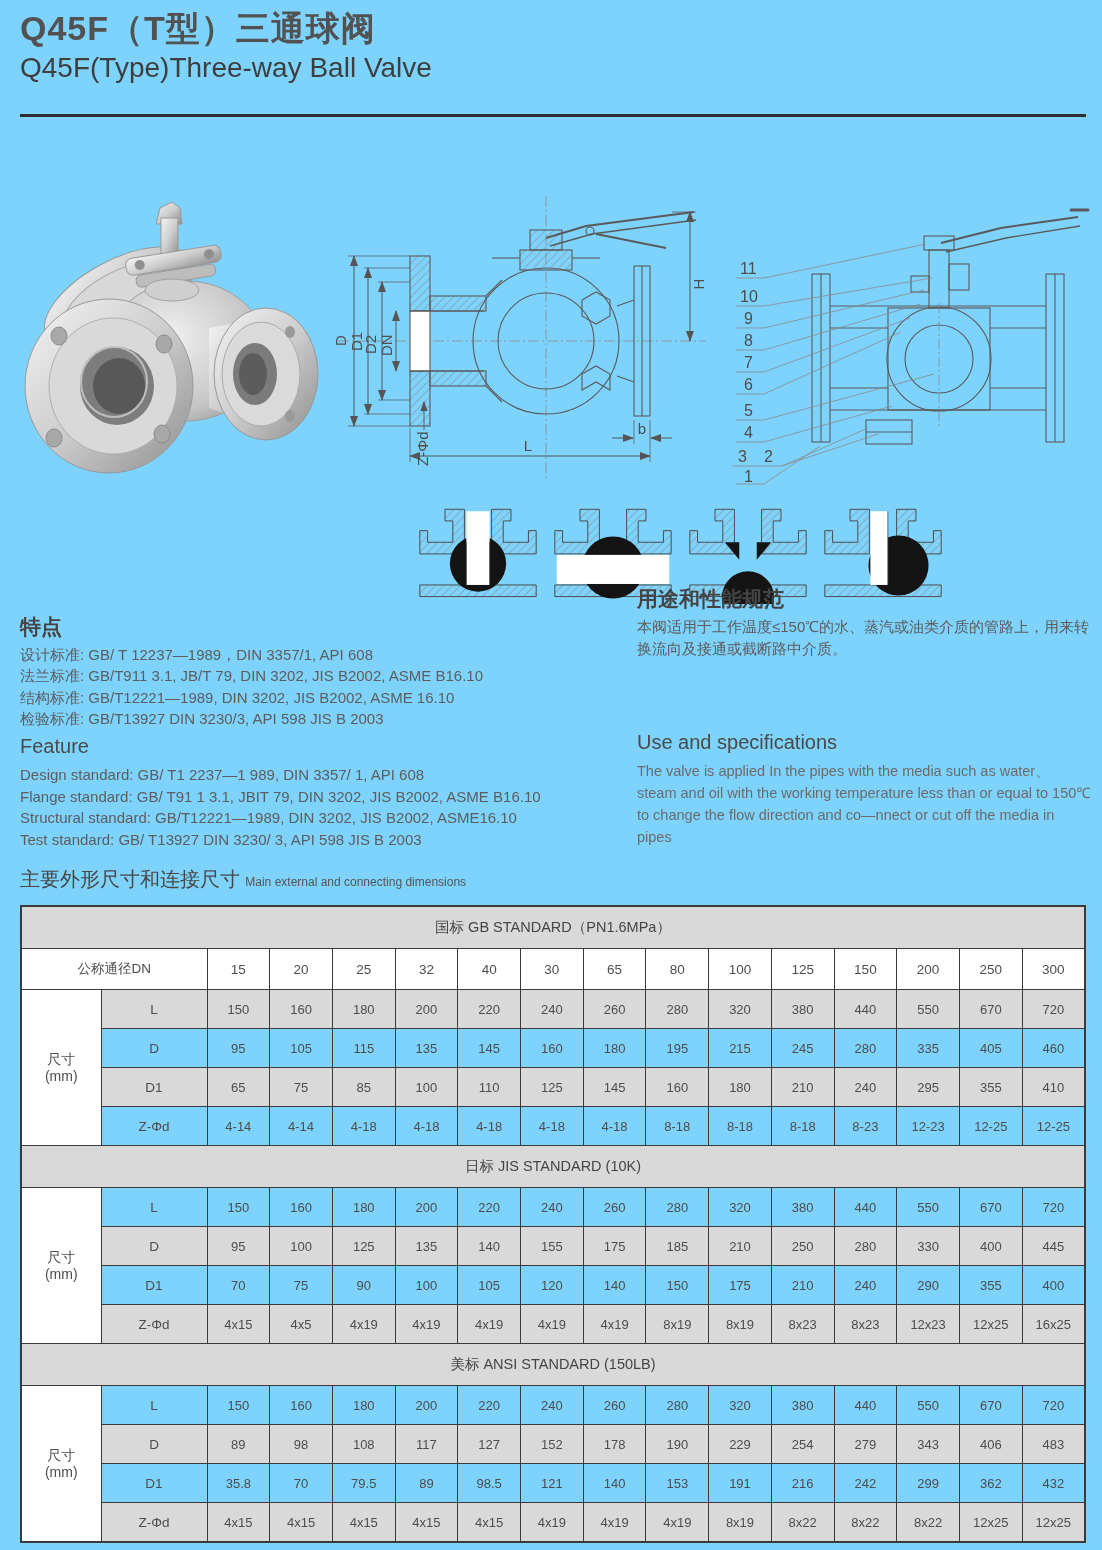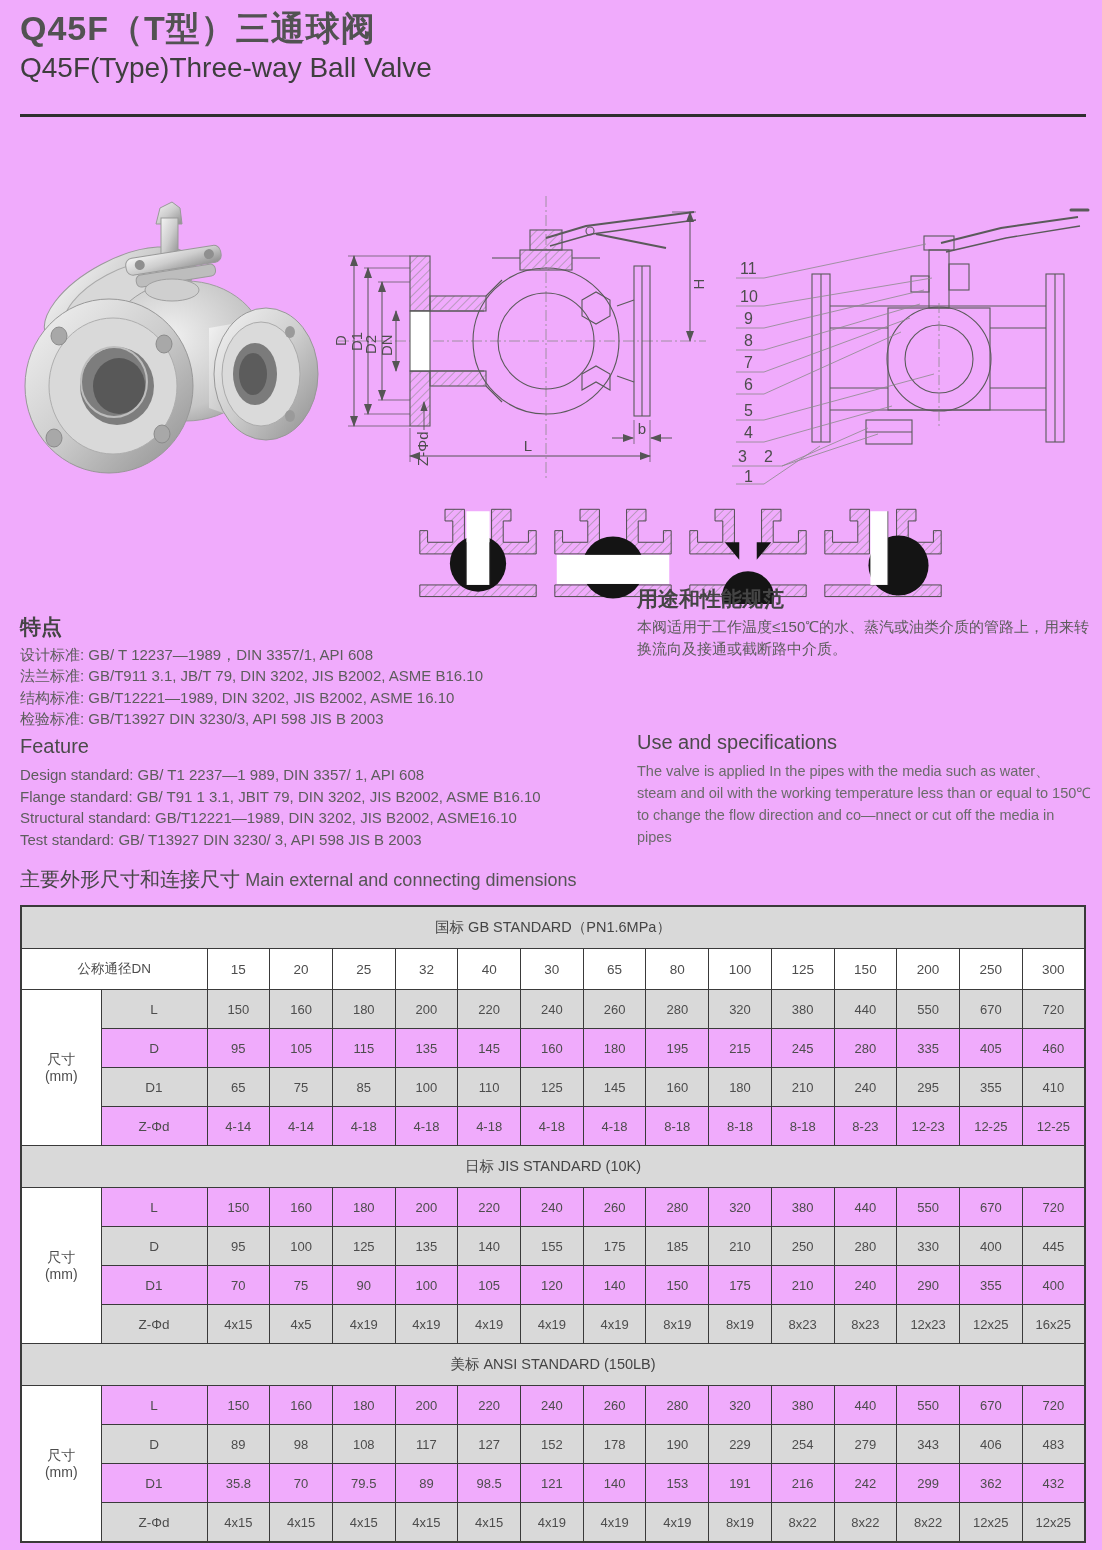--- a/index.html
+++ b/index.html
@@ -1,16 +1,16 @@
 <!DOCTYPE html>
 <html><head>
 <meta charset="utf-8">
 <style>
   html,body{margin:0;padding:0;background:#e8e8e8;}
-  .page{position:relative;width:1102px;height:1550px;background:#f0abfc;margin:0 auto;
+  .page{position:relative;width:1102px;height:1550px;background:#7dd3fc;margin:0 auto;
         font-family:"Liberation Sans",sans-serif;color:#4c4c4c;overflow:hidden;}
   .abs{position:absolute;}
   
   .title-cn{left:20px;top:6px;font-size:34px;font-weight:600;color:#525252;letter-spacing:1px;}
   .title-en{left:20px;top:52px;font-size:28px;font-weight:500;color:#3e3e3e;}
   .title-rule{left:20px;top:114px;width:1066px;height:3px;background:#2f2f2f;}
   
   .photo{left:14px;top:186px;}
   .section-drawing{left:324px;top:188px;}
   .parts-drawing{left:716px;top:188px;}
@@ -21,21 +21,21 @@
   .h-en{font-size:20px;font-weight:400;color:#4a4a4a;margin:0 0 4px 0;}
   .tline{font-size:15px;color:#5d5d5d;line-height:21.5px;}
   .para{font-size:14.5px;color:#6b6b6b;line-height:22px;}
   .features-cn{left:20px;top:612px;width:612px;}
   .use-cn{left:637px;top:584px;width:455px;}
   .features-en{left:20px;top:732px;width:625px;}
   .use-en{left:637px;top:728px;width:455px;}
   
   .table-title{left:20px;top:866px;font-size:19px;color:#4a4a4a;}
   .table-title .cn{font-size:20px;font-weight:500;color:#474747;}
-  .table-title .en{font-size:18px;color:#555;}
+  .table-title .en{font-size:12px;color:#555;}
   .table-wrap{left:20px;top:905px;}
   table.dims{border-collapse:collapse;table-layout:fixed;width:1066px;border:2px solid #3a3a3a;}
   table.dims td{border:1px solid #3a3a3a;text-align:center;vertical-align:middle;
       font-size:13px;color:#4d4d4d;height:38px;padding:0 1px;overflow:hidden;white-space:nowrap;}
   table.dims td.sec{background:#d9d9d9;font-size:14.5px;height:41px;color:#454545;}
   table.dims tr.dnrow td{height:40px;font-size:13.5px;background:#ffffff;}
   table.dims tr.shade td{background:#d9d9d9;}
   table.dims td.sizecell{background:#ffffff !important;font-size:14px;line-height:17px;color:#4d4d4d;}
   table.dims td.rowlabel{font-size:13.5px;}
   

